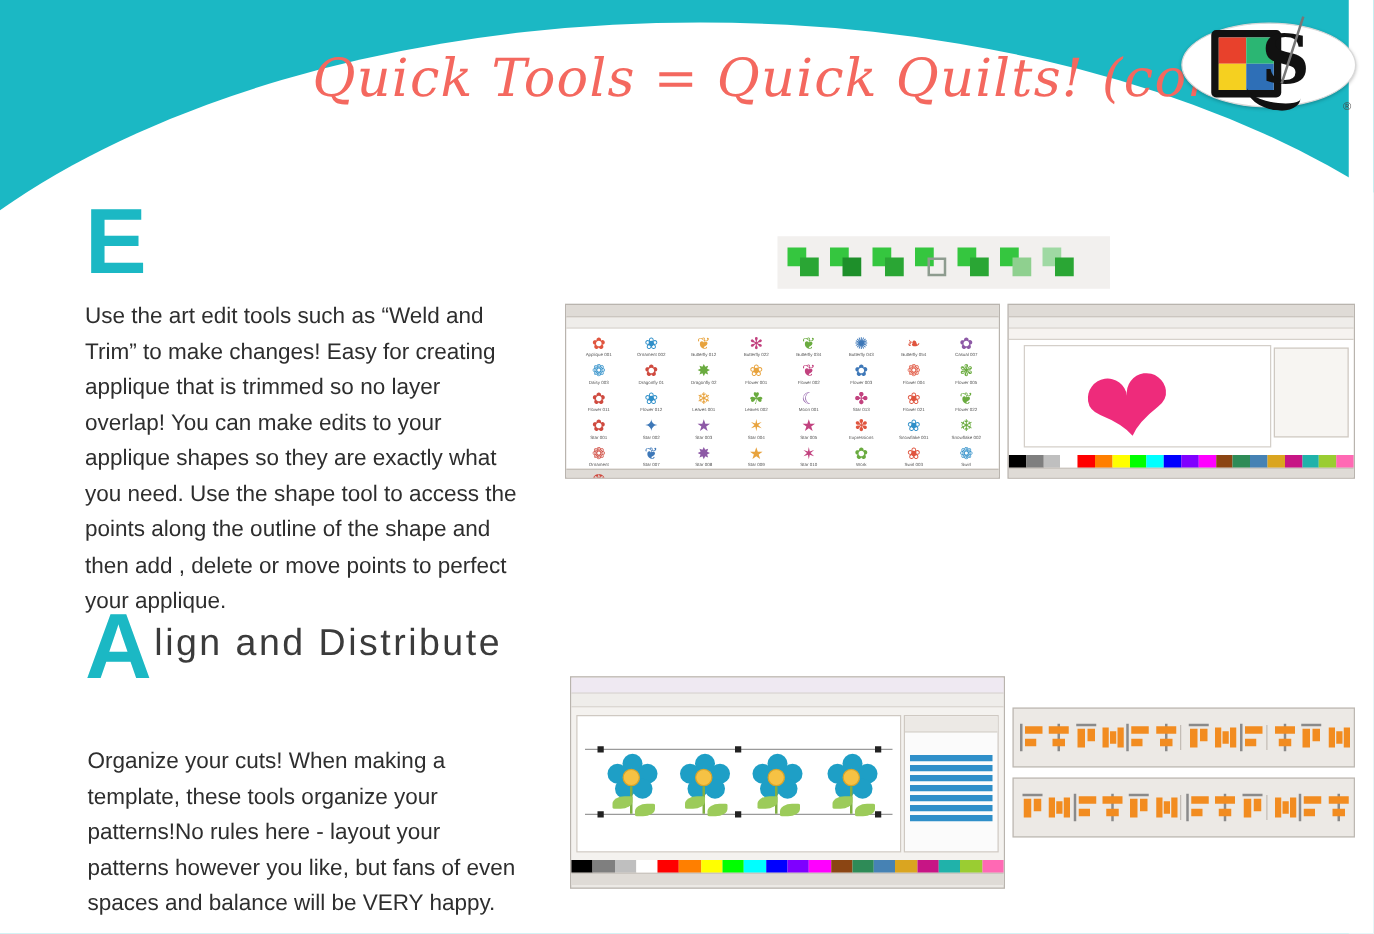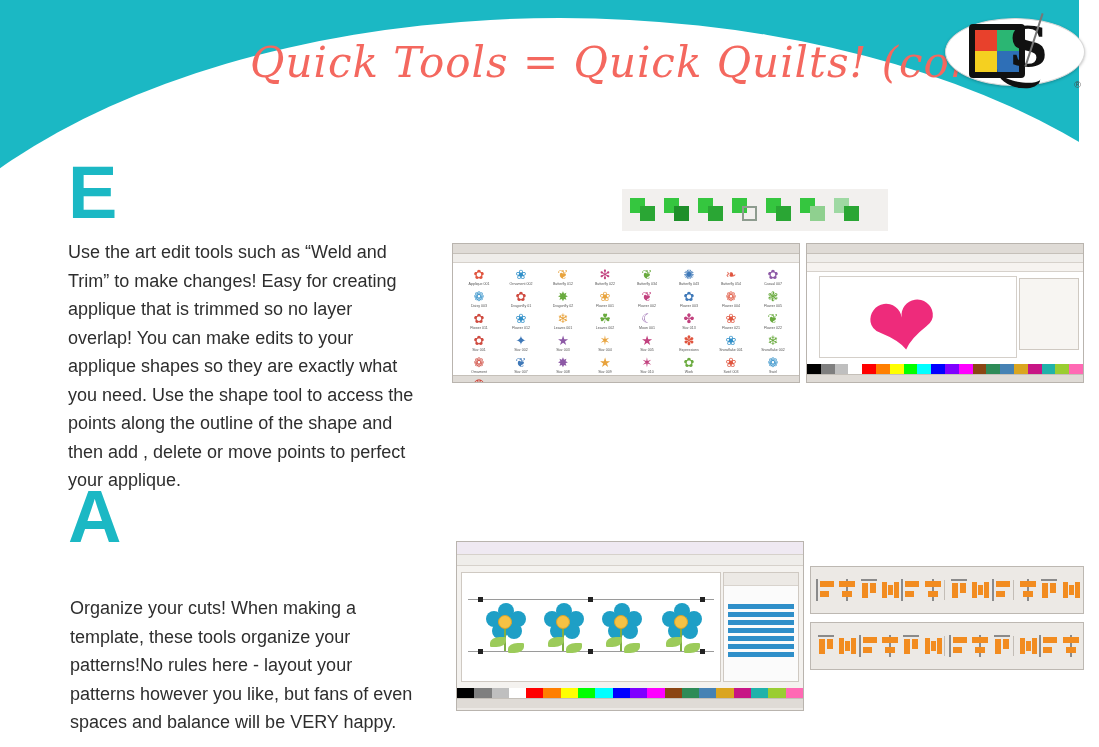--- a/index.html
+++ b/index.html
@@ -582,20 +582,21 @@
         <span style="background:#c71585"></span>
         <span style="background:#20b2aa"></span>
       <span style="background:#9acd32"></span>
         <span style="background:#ff69b4"></span>
     </div>
     <div class="shot-status"></div>
   </div>
 
   <div class="section-head" style="left:68px; top:484px;">
     <span class="dropcap">A</span>
+    <span class="head-text">lign and Distribute</span>
   </div>
 
   <div class="body-text" style="left:70px; top:594px; width:348px;">Organize your cuts!  When making a template, these tools organize your patterns!No rules here - layout your patterns however you like, but fans of even spaces and balance will be VERY happy.</div>
 
   <div class="shot" style="left:456px; top:541px; width:348px; height:170px;">
     <div class="shot-toolbar" style="height:12px; background:#efe9f2;"></div>
     <div class="shot-toolbar" style="height:10px;"></div>
     <div style="position:relative; height:122px; background:#f4f2ef;">
       <div style="position:absolute; left:4px; top:6px; width:258px; height:108px; background:#fff; border:1px solid #cfc9c2;">
         <div style="position:absolute; left:6px; top:26px; right:6px; height:1px; background:#9a9a9a;"></div>

